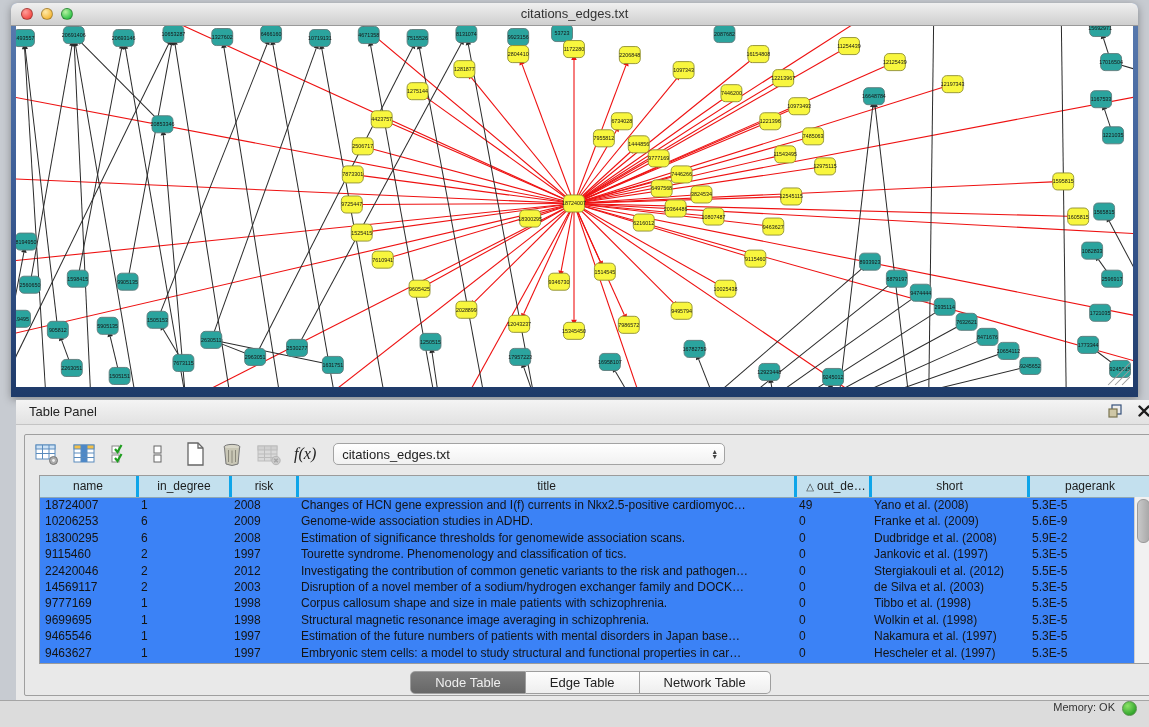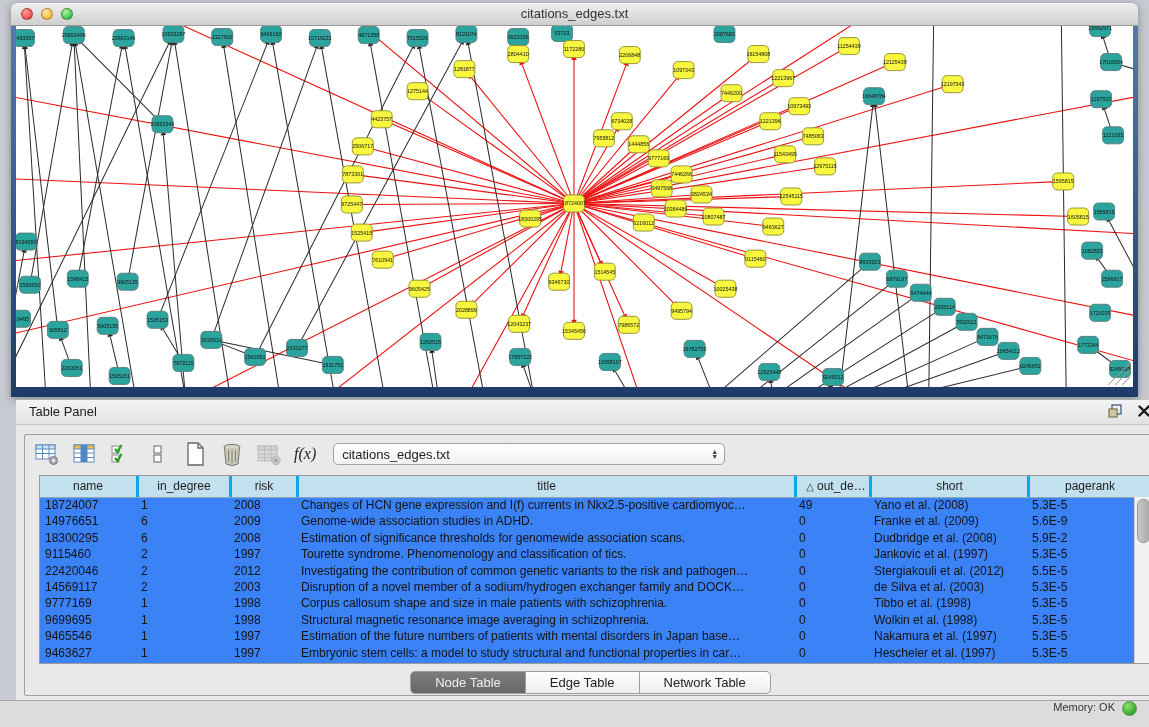--- a/index.html
+++ b/index.html
@@ -810,21 +810,21 @@
             <div class="trow">
               <div class="td">18724007</div>
               <div class="td">1</div>
               <div class="td">2008</div>
               <div class="td">Changes of HCN gene expression and I(f) currents in Nkx2.5-positive cardiomyoc…</div>
               <div class="td">49</div>
               <div class="td">Yano et al. (2008)</div>
               <div class="td">5.3E-5</div>
             </div>
             <div class="trow">
-              <div class="td">14976651</div>
+              <div class="td">10206253</div>
               <div class="td">6</div>
               <div class="td">2009</div>
               <div class="td">Genome-wide association studies in ADHD.</div>
               <div class="td">0</div>
               <div class="td">Franke et al. (2009)</div>
               <div class="td">5.6E-9</div>
             </div>
             <div class="trow">
               <div class="td">18300295</div>
               <div class="td">6</div>

